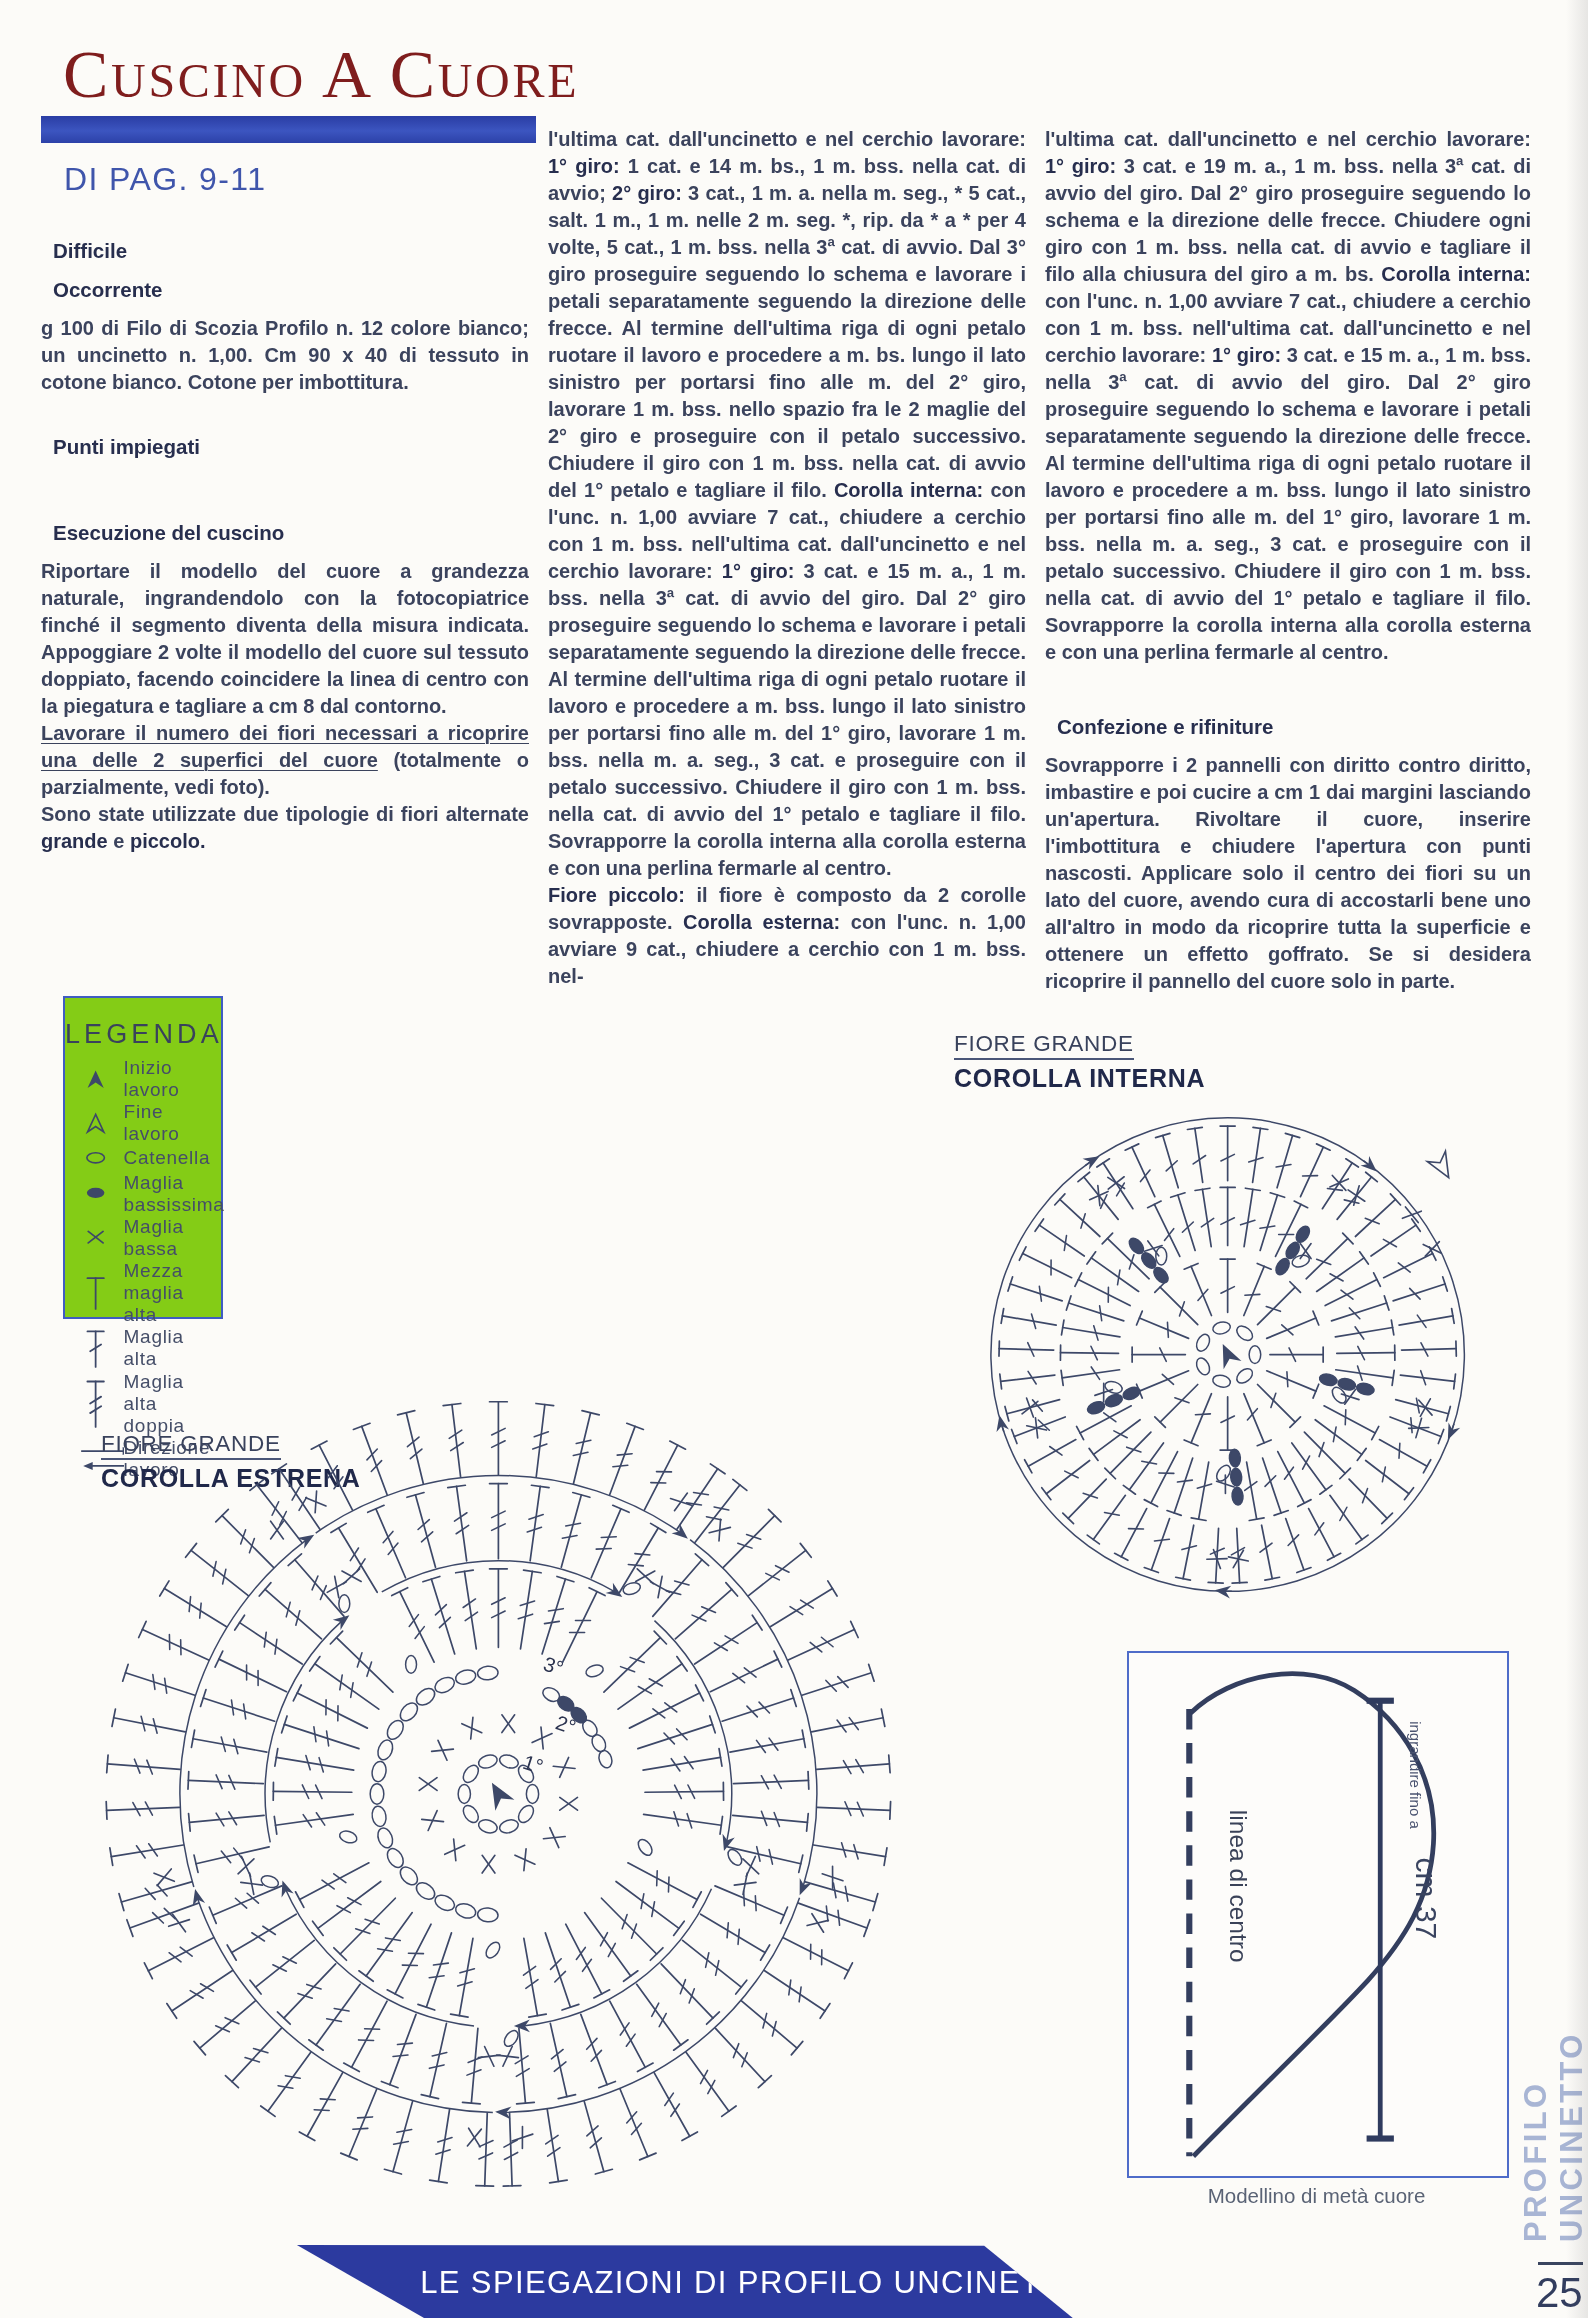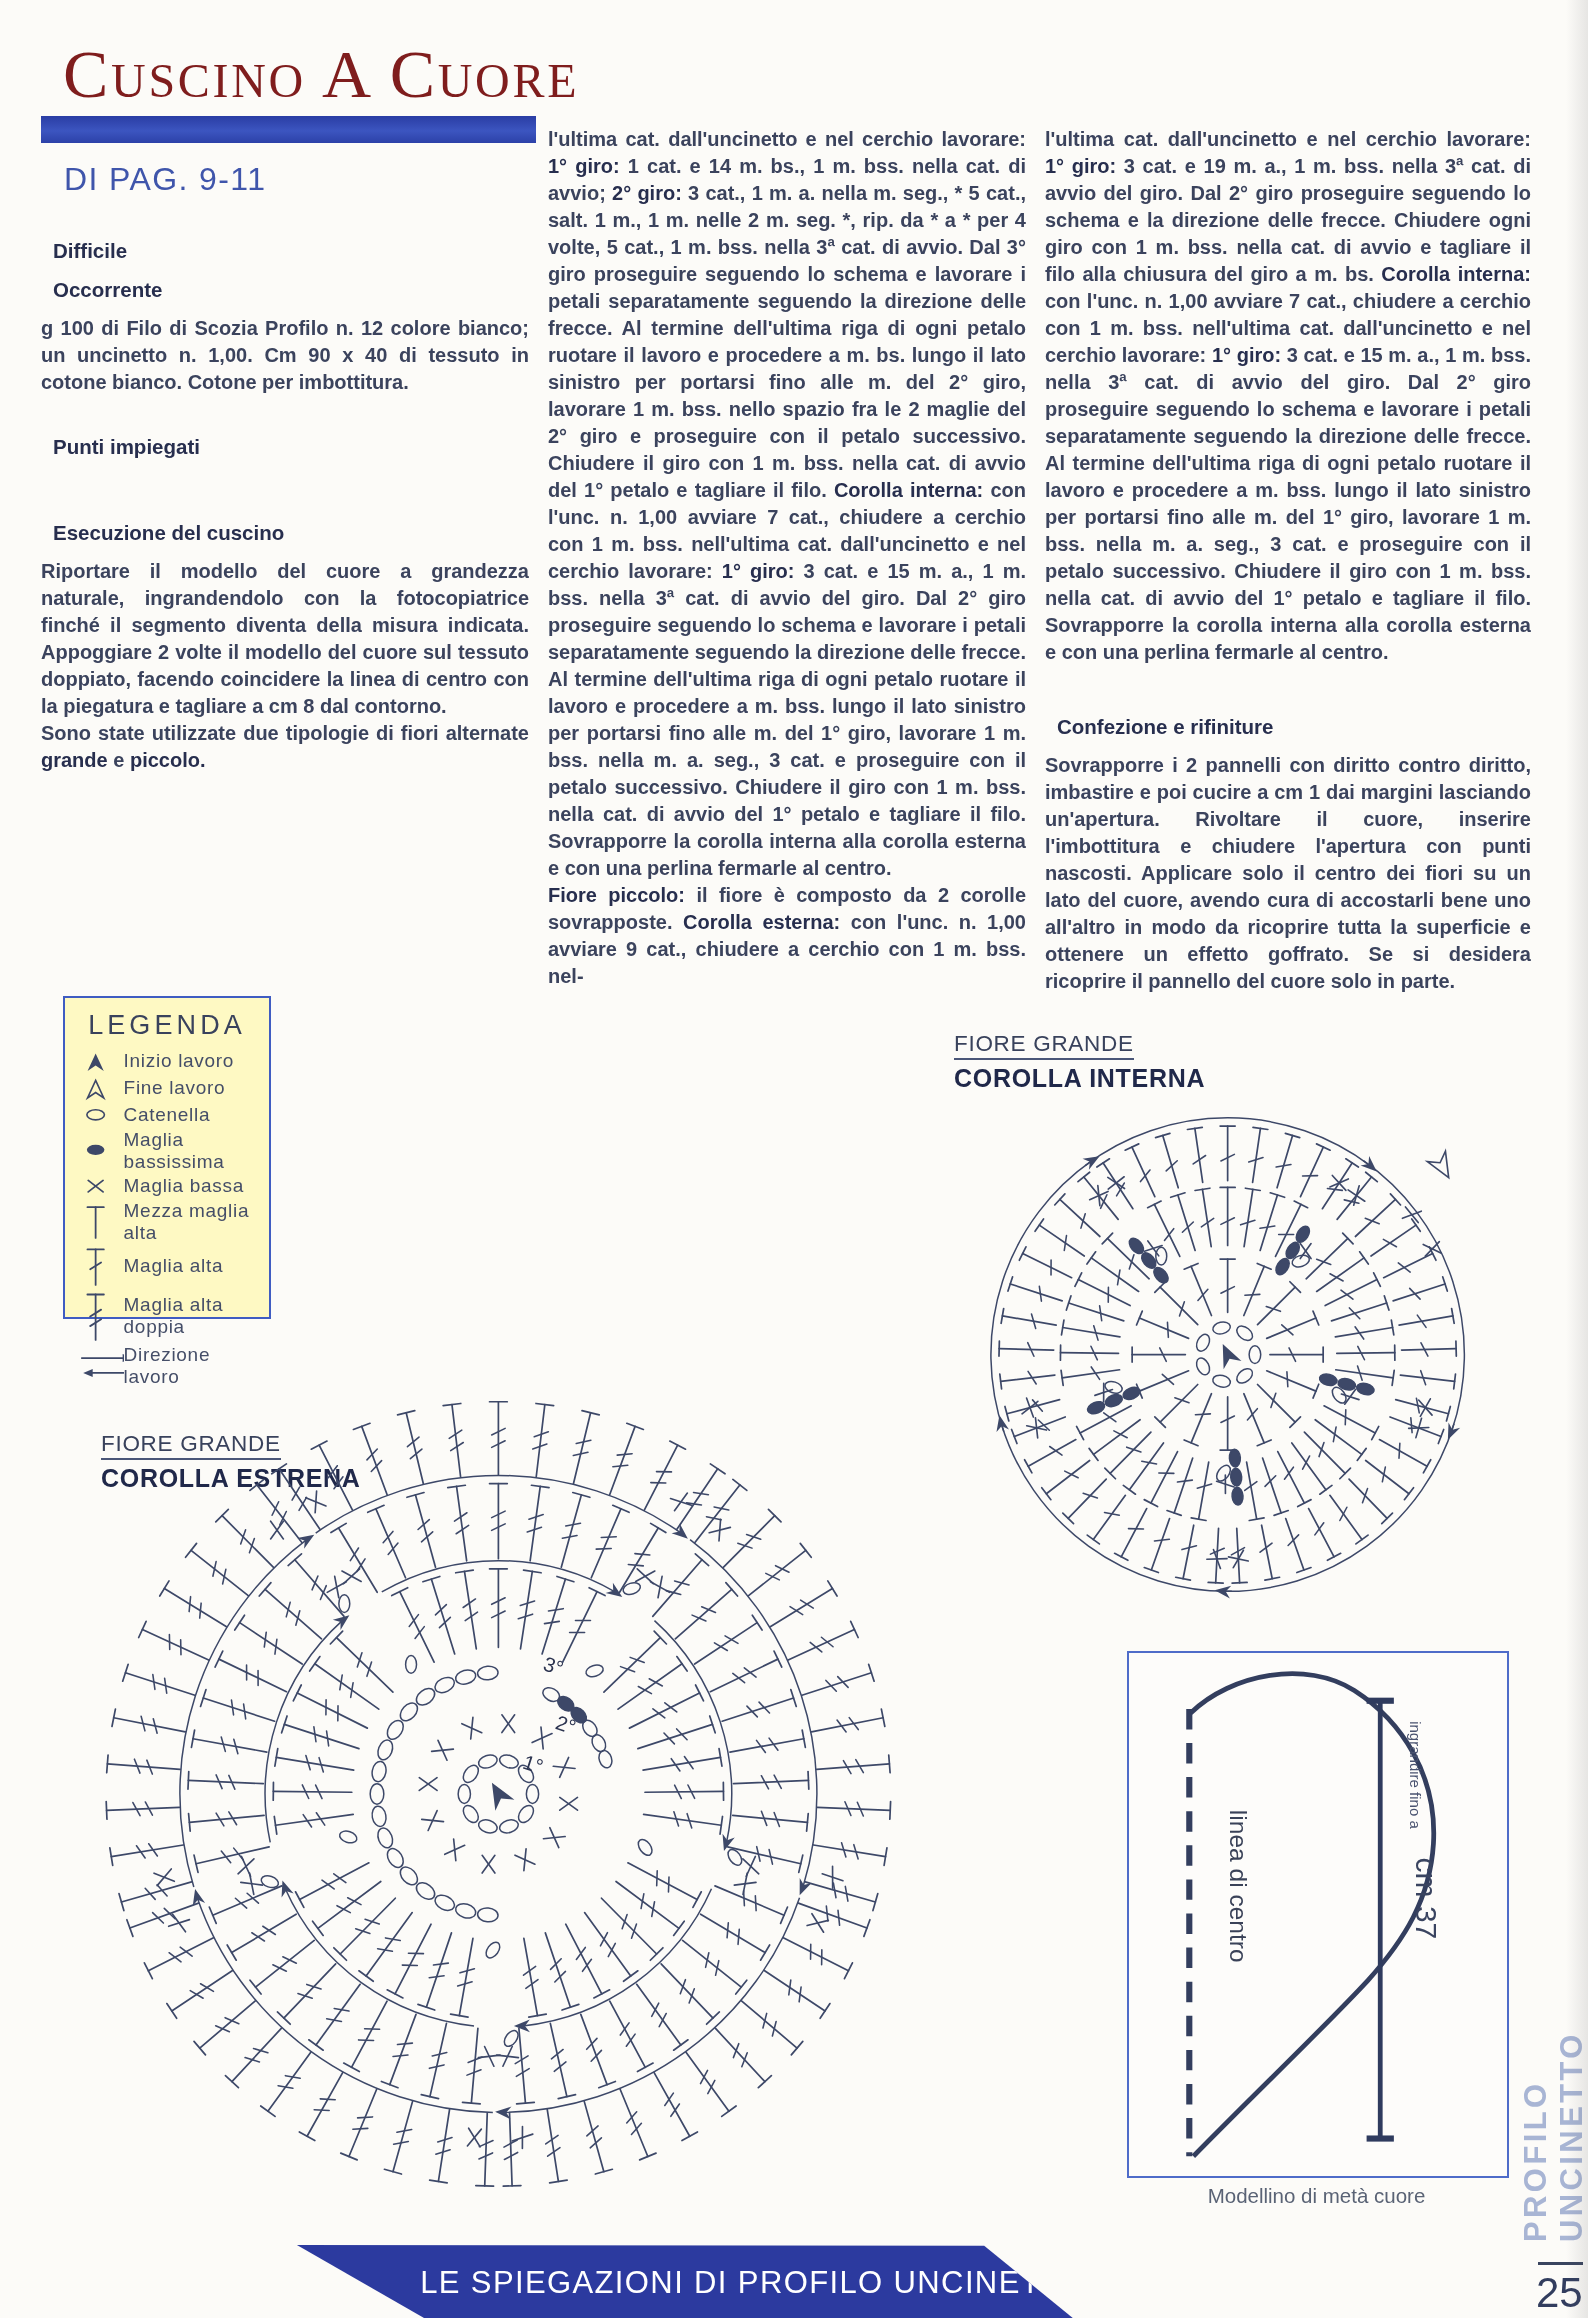--- a/index.html
+++ b/index.html
@@ -18,22 +18,22 @@
   .col p{margin:0;font-weight:bold;}
   .col h4{margin:12px;font-size:20.5px;line-height:27px;color:#272e4e;}
   .col .gap{height:24.6px;}
   .col .gap2{height:35px;}
   .col b{color:#272e4e;}
   .col u{text-underline-offset:3.4px;text-decoration-thickness:1.4px;}
   .col1{left:41px;top:225px;width:488px;}
   .col2{left:548px;top:126px;width:478px;}
   .col3{left:1045px;top:126px;width:486px;}
   
-  .legend{position:absolute;left:63px;top:996px;width:208px;height:323px;
-        border:2.7px solid #3f5cc2;background:#fef9c3;box-sizing:border-box;padding-top:12px;}
+  .legend{position:absolute;left:63px;top:996px;width:160px;height:323px;
+        border:2.7px solid #3f5cc2;background:#84cc16;box-sizing:border-box;padding-top:21px;}
   .legend-title{text-align:center;font-size:27px;letter-spacing:4.1px;color:#39425c;margin-bottom:6.8px;}
   .legend-row{display:flex;align-items:center;padding-left:9.6px;}
   .legend-row .sym{width:49px;flex:0 0 49px;display:flex;justify-content:flex-start;}
   .legend-row .lab{font-size:19px;color:#454e68;letter-spacing:0.7px;}
   
   .diag-label{position:absolute;}
   .diag-label .l1{font-size:22.5px;color:#39425c;border-bottom:2px solid #4a5678;
         display:inline-block;padding-bottom:1.4px;letter-spacing:0.7px;}
   .diag-label .l2{font-size:25px;font-weight:bold;color:#20284a;letter-spacing:0.7px;margin-top:4.1px;}
   
@@ -65,20 +65,21 @@
 
   <section class="col col1" id="col1">
       <h4>Difficile</h4>
       <h4>Occorrente</h4>
       <p>g 100 di Filo di Scozia Profilo n. 12 colore bianco; un uncinetto n. 1,00. Cm 90 x 40 di tessuto in cotone bianco. Cotone per imbottitura.</p>
       <div class="gap"></div>
       <h4>Punti impiegati</h4>
       <div class="gap2"></div>
       <h4>Esecuzione del cuscino</h4>
       <p>Riportare il modello del cuore a grandezza naturale, ingrandendolo con la fotocopiatrice finché il segmento diventa della misura indicata. Appoggiare 2 volte il modello del cuore sul tessuto doppiato, facendo coincidere la linea di centro con la piegatura e tagliare a cm 8 dal contorno.</p>
+      <p><u>Lavorare il numero dei fiori necessari a ricoprire una delle 2 superfici del cuore</u> (totalmente o parzialmente, vedi foto).</p>
       <p>Sono state utilizzate due tipologie di fiori alternate <b>grande</b> e <b>piccolo.</b></p>
     </section>
   <section class="col col2" id="col2">
       <p>l'ultima cat. dall'uncinetto e nel cerchio lavorare: <b>1° giro:</b> 1 cat. e 14 m. bs., 1 m. bss. nella cat. di avvio; <b>2° giro:</b> 3 cat., 1 m. a. nella m. seg., * 5 cat., salt. 1 m., 1 m. nelle 2 m. seg. *, rip. da * a * per 4 volte, 5 cat., 1 m. bss. nella 3ª cat. di avvio. Dal 3° giro proseguire seguendo lo schema e lavorare i petali separatamente seguendo la direzione delle frecce. Al termine dell'ultima riga di ogni petalo ruotare il lavoro e procedere a m. bs. lungo il lato sinistro per portarsi fino alle m. del 2° giro, lavorare 1 m. bss. nello spazio fra le 2 maglie del 2° giro e proseguire con il petalo successivo. Chiudere il giro con 1 m. bss. nella cat. di avvio del 1° petalo e tagliare il filo. <b>Corolla interna:</b> con l'unc. n. 1,00 avviare 7 cat., chiudere a cerchio con 1 m. bss. nell'ultima cat. dall'uncinetto e nel cerchio lavorare: <b>1° giro:</b> 3 cat. e 15 m. a., 1 m. bss. nella 3ª cat. di avvio del giro. Dal 2° giro proseguire seguendo lo schema e lavorare i petali separatamente seguendo la direzione delle frecce. Al termine dell'ultima riga di ogni petalo ruotare il lavoro e procedere a m. bss. lungo il lato sinistro per portarsi fino alle m. del 1° giro, lavorare 1 m. bss. nella m. a. seg., 3 cat. e proseguire con il petalo successivo. Chiudere il giro con 1 m. bss. nella cat. di avvio del 1° petalo e tagliare il filo. Sovrapporre la corolla interna alla corolla esterna e con una perlina fermarle al centro.</p>
       <p><b>Fiore piccolo:</b> il fiore è composto da 2 corolle sovrapposte. <b>Corolla esterna:</b> con l'unc. n. 1,00 avviare 9 cat., chiudere a cerchio con 1 m. bss. nel-</p>
     </section>
   <section class="col col3" id="col3">
       <p>l'ultima cat. dall'uncinetto e nel cerchio lavorare: <b>1° giro:</b> 3 cat. e 19 m. a., 1 m. bss. nella 3ª cat. di avvio del giro. Dal 2° giro proseguire seguendo lo schema e la direzione delle frecce. Chiudere ogni giro con 1 m. bss. nella cat. di avvio e tagliare il filo alla chiusura del giro a m. bs. <b>Corolla interna:</b> con l'unc. n. 1,00 avviare 7 cat., chiudere a cerchio con 1 m. bss. nell'ultima cat. dall'uncinetto e nel cerchio lavorare: <b>1° giro:</b> 3 cat. e 15 m. a., 1 m. bss. nella 3ª cat. di avvio del giro. Dal 2° giro proseguire seguendo lo schema e lavorare i petali separatamente seguendo la direzione delle frecce. Al termine dell'ultima riga di ogni petalo ruotare il lavoro e procedere a m. bss. lungo il lato sinistro per portarsi fino alle m. del 1° giro, lavorare 1 m. bss. nella m. a. seg., 3 cat. e proseguire con il petalo successivo. Chiudere il giro con 1 m. bss. nella cat. di avvio del 1° petalo e tagliare il filo. Sovrapporre la corolla interna alla corolla esterna e con una perlina fermarle al centro.</p>
       <div class="gap2"></div>
       <h4>Confezione e rifiniture</h4>

